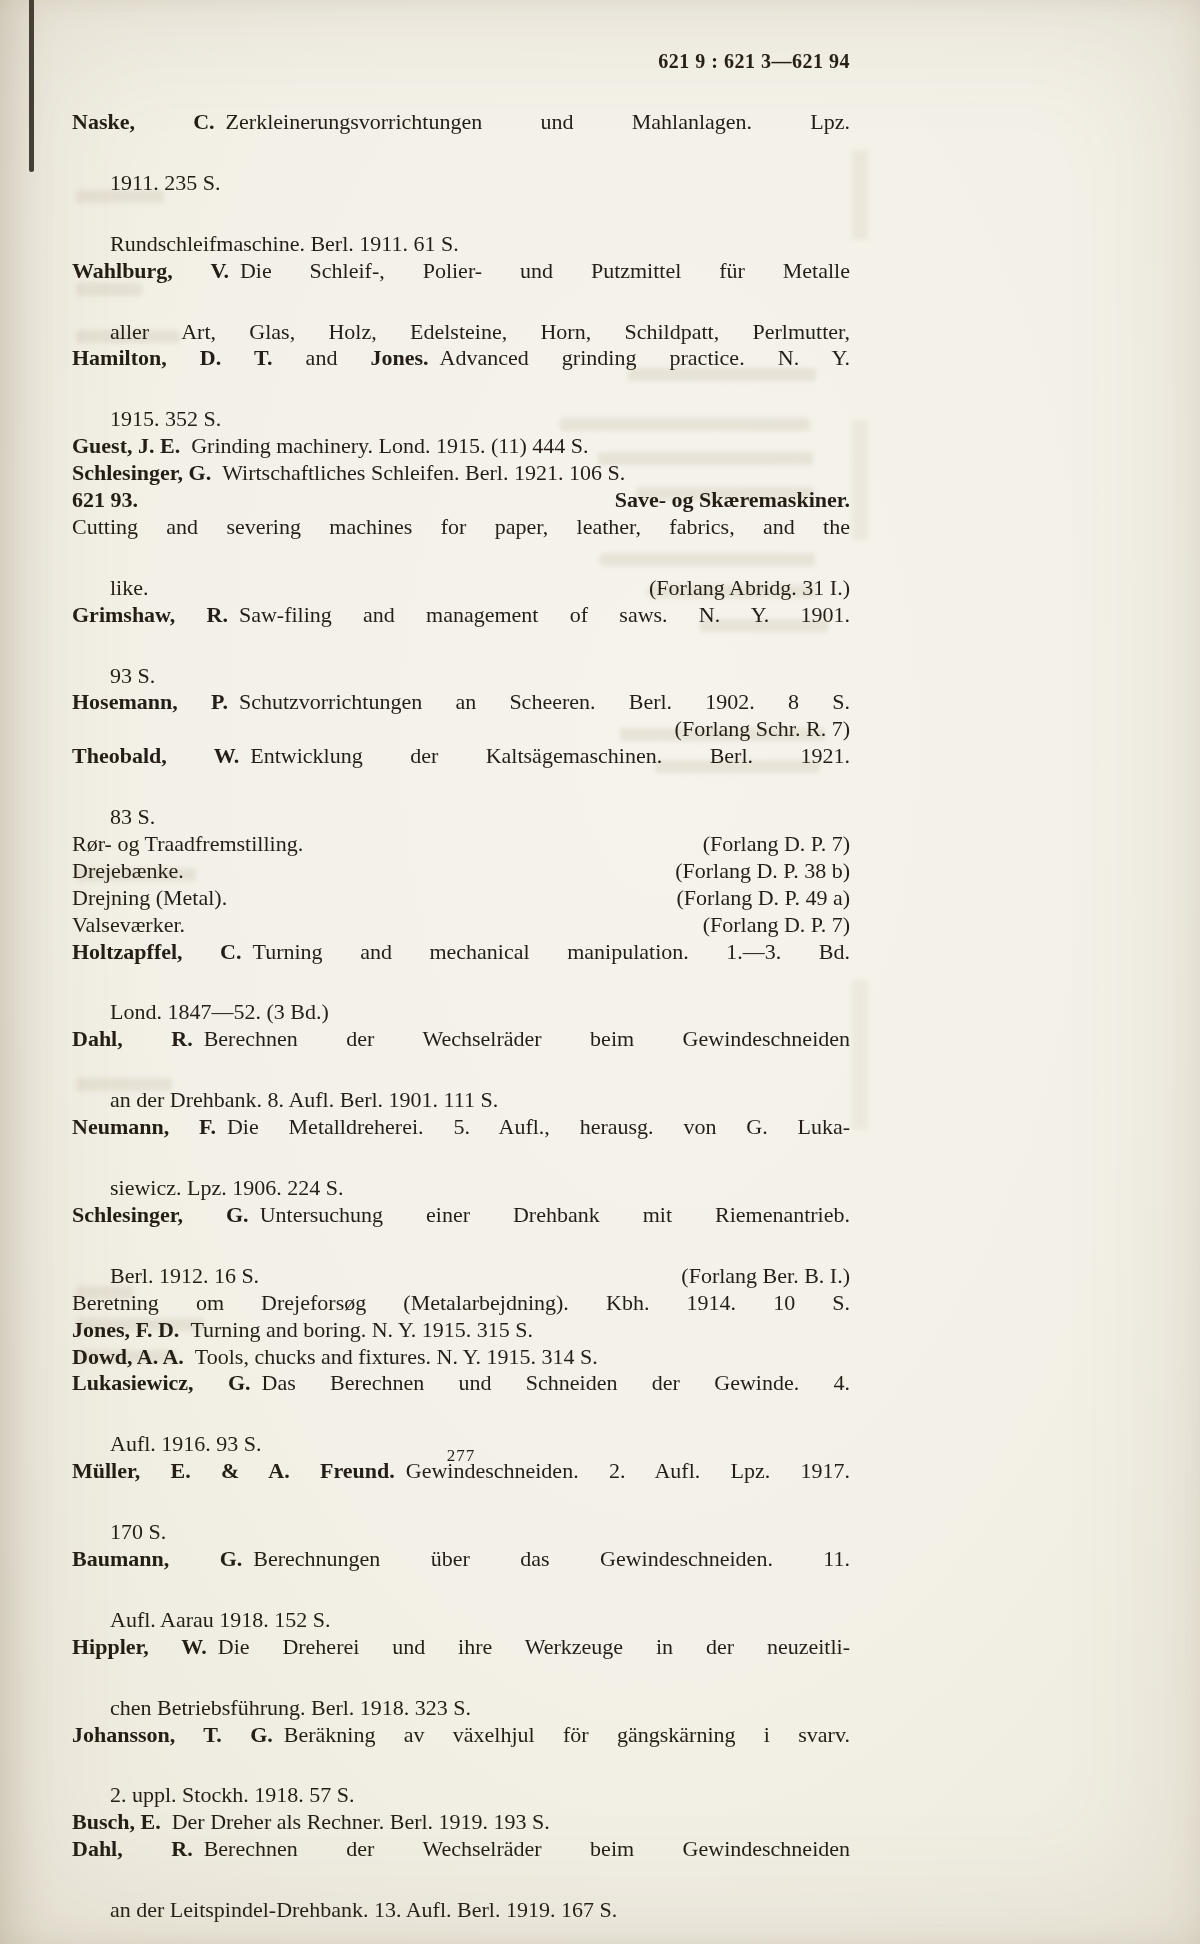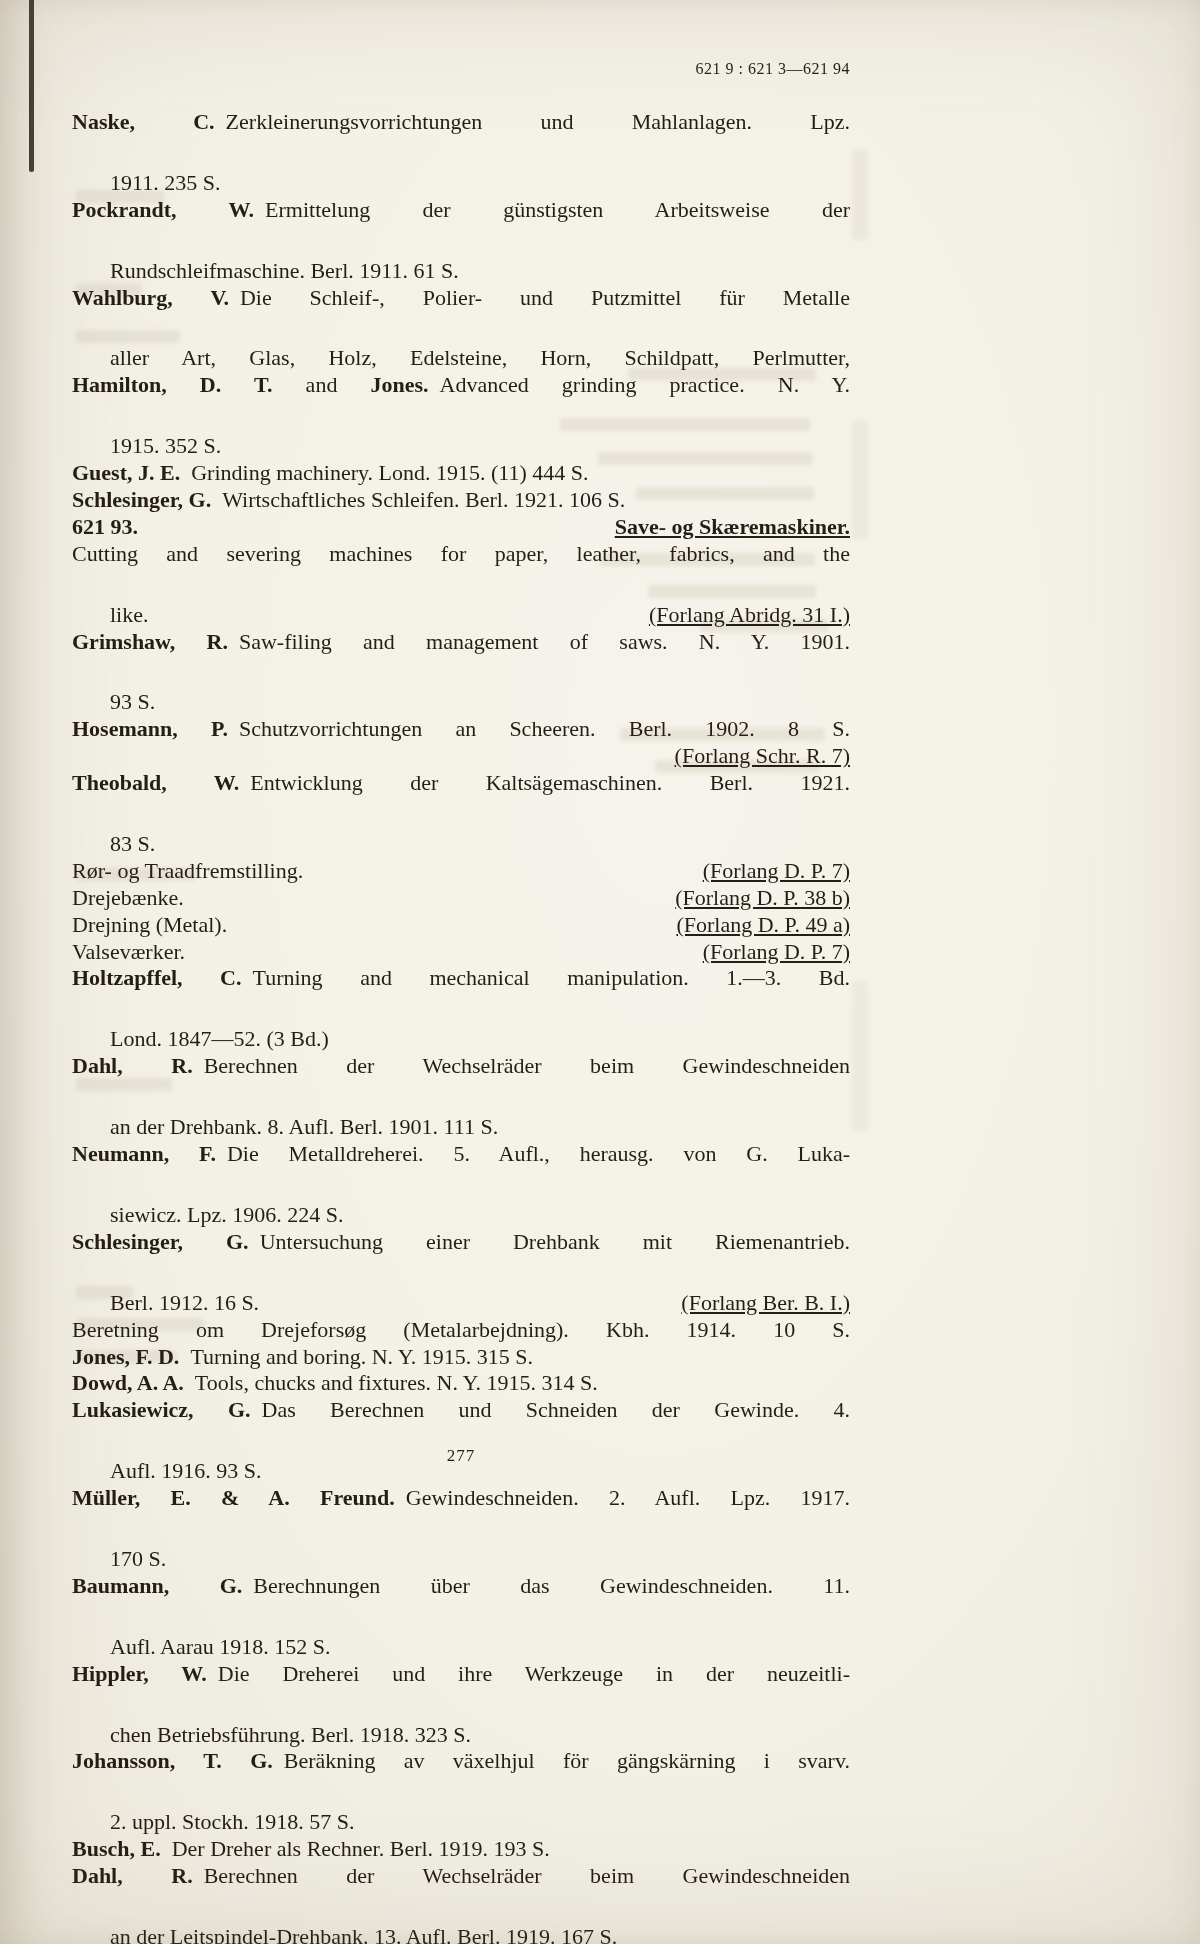--- a/index.html
+++ b/index.html
@@ -15,33 +15,33 @@
     color: #241e16;
     background: radial-gradient(ellipse at 55% 38%, #f6f3ec 0%, #f3f0e7 55%, #ece8db 100%);
   }
   .page::after {
     content: ""; position: absolute; inset: 0; pointer-events: none;
     box-shadow: inset 0 0 140px rgba(125,105,70,.14),
                 inset 28px 0 48px -22px rgba(105,88,60,.24),
                 inset -18px 0 40px -24px rgba(105,88,60,.12);
   }
   .running-head {
-    position: absolute; top: 60px; left: 72px; width: 778px;
-    text-align: right; font-weight: 400; font-size: 16px; letter-spacing: .5px;
+    position: absolute; top: 50px; left: 72px; width: 778px;
+    text-align: right; font-weight: 700; font-size: 20px; letter-spacing: .5px;
   }
   .text-block {
     position: absolute; top: 109px; left: 72px; width: 778px;
     font-size: 22px;
   }
   .line { height: 26.9px; line-height: 26.9px; }
   .line.ind { padding-left: 38px; margin-top: 34px; }
   .line.j { text-align: justify; text-align-last: justify; }
   .line.split { display: flex; justify-content: space-between; }
   .line.split .left { flex: 0 1 auto; }
-  .line.split .right { flex: 0 0 auto; text-align: right; text-decoration: underline; }
+  .line.split .right { flex: 0 0 auto; text-align: right; }
   .b { font-weight: 700; }
   .pagenum {
     position: absolute; top: 1446px; left: 72px; width: 778px;
     text-align: center; font-size: 17px; letter-spacing: 1px;
   }
   .artifact {
     position: absolute; background: #cdc5b1; opacity: .33;
     filter: blur(2.2px); border-radius: 3px; pointer-events: none;
   }
   .edge-mark {
@@ -75,21 +75,20 @@
   <div class="artifact" style="left:78px;  top:1350px; width:98px;  height:13px;"></div>
   <div class="artifact" style="left:852px; top:150px;  width:16px;  height:90px;  opacity:.22;"></div>
   <div class="artifact" style="left:852px; top:420px;  width:16px;  height:120px; opacity:.2;"></div>
   <div class="artifact" style="left:852px; top:980px;  width:16px;  height:150px; opacity:.18;"></div>
 
   <div class="running-head">621 9 : 621 3—621 94</div>
 
   <div class="text-block">
       <div class="line j"><span class="left"><span class="b">Naske, C.</span><span class="r"> Zerkleinerungsvorrichtungen und Mahlanlagen. Lpz.</span></span></div>
       <div class="line ind"><span class="left"><span class="r">1911. 235 S.</span></span></div>
-      <div class="line j"><span class="left"><span class="b">Pockrandt, W.</span><span class="r"> Ermittelung der günstigsten Arbeitsweise der</span></span></div>
       <div class="line ind"><span class="left"><span class="r">Rundschleifmaschine. Berl. 1911. 61 S.</span></span></div>
       <div class="line j"><span class="left"><span class="b">Wahlburg, V.</span><span class="r"> Die Schleif-, Polier- und Putzmittel für Metalle</span></span></div>
       <div class="line ind j"><span class="left"><span class="r">aller Art, Glas, Holz, Edelsteine, Horn, Schildpatt, Perlmutter,</span></span></div>
       <div class="line j"><span class="left"><span class="b">Hamilton, D. T.</span><span class="r"> and </span><span class="b">Jones.</span><span class="r"> Advanced grinding practice. N. Y.</span></span></div>
       <div class="line ind"><span class="left"><span class="r">1915. 352 S.</span></span></div>
       <div class="line"><span class="left"><span class="b">Guest, J. E.</span><span class="r"> Grinding machinery. Lond. 1915. (11) 444 S.</span></span></div>
       <div class="line"><span class="left"><span class="b">Schlesinger, G.</span><span class="r"> Wirtschaftliches Schleifen. Berl. 1921. 106 S.</span></span></div>
       <div class="line split">
         <span class="left"><span class="b">621 93.</span></span>
         <span class="right b">Save- og Skæremaskiner.</span>

